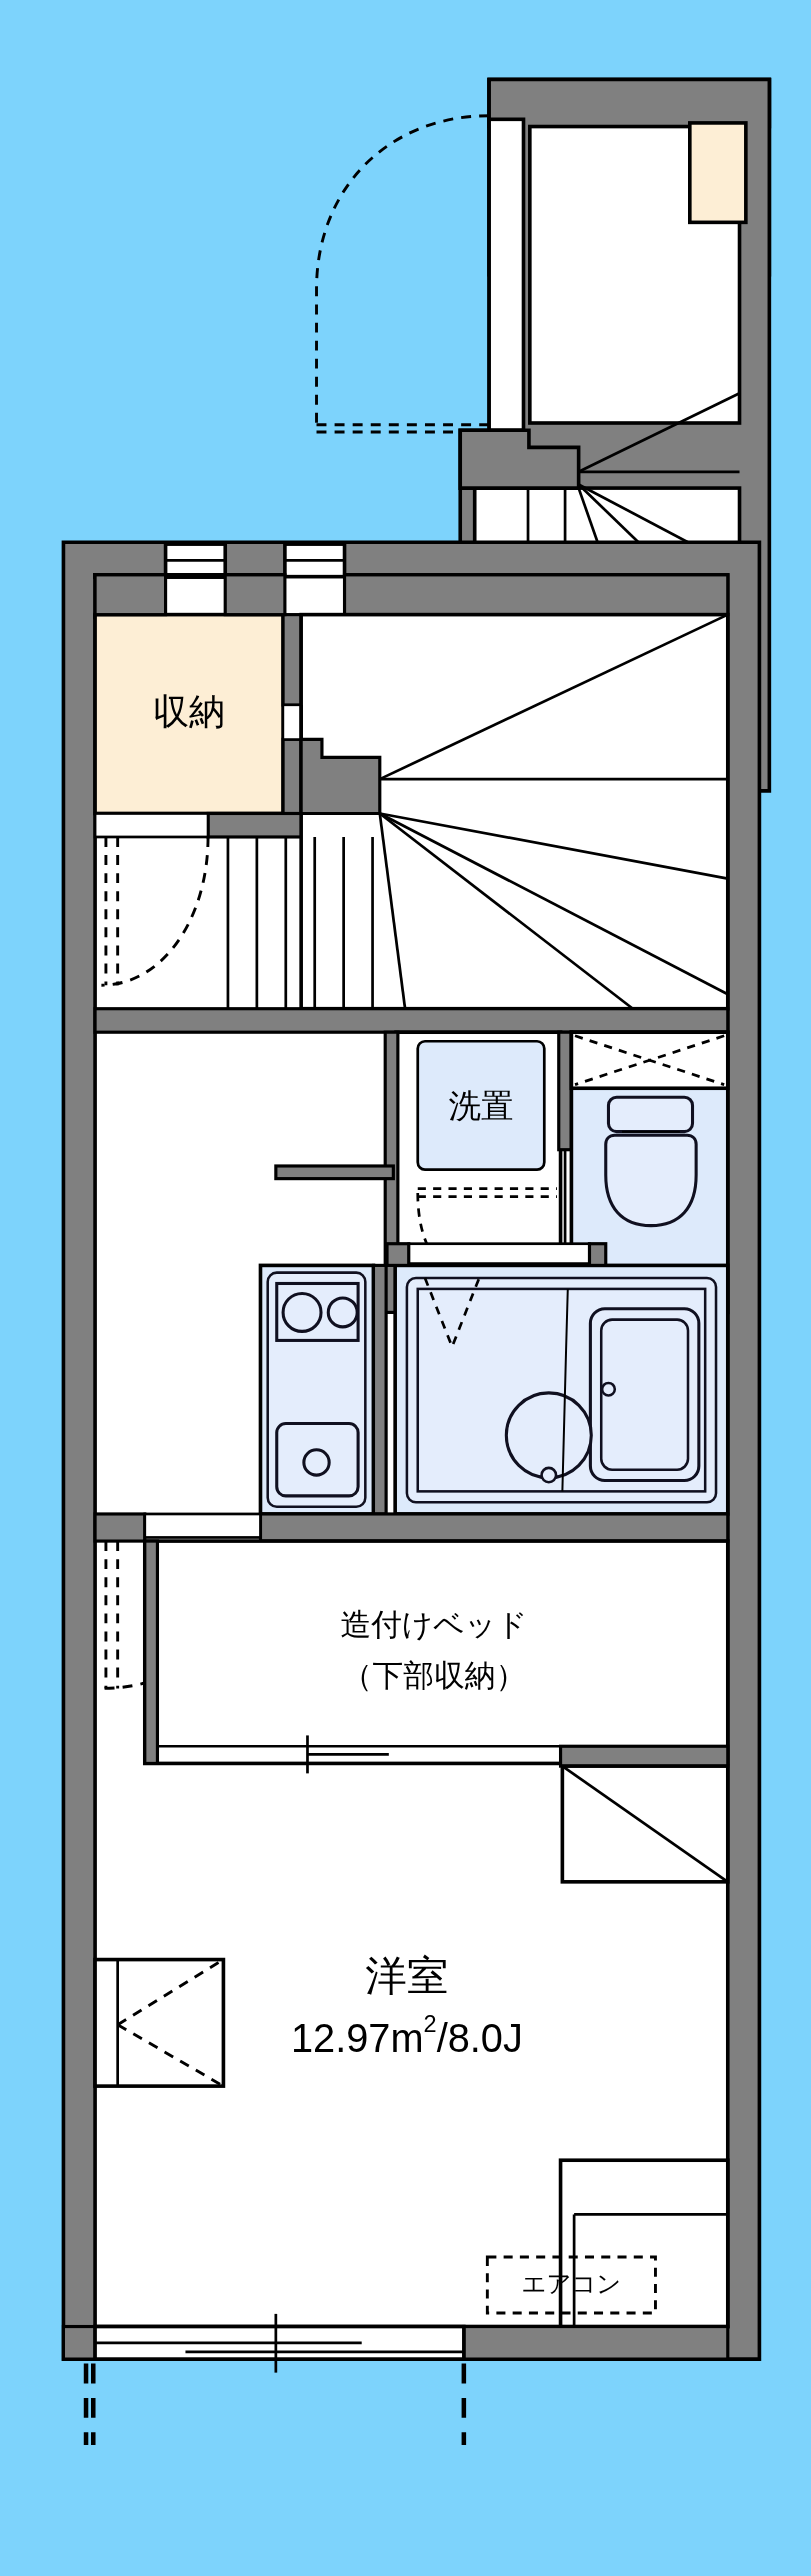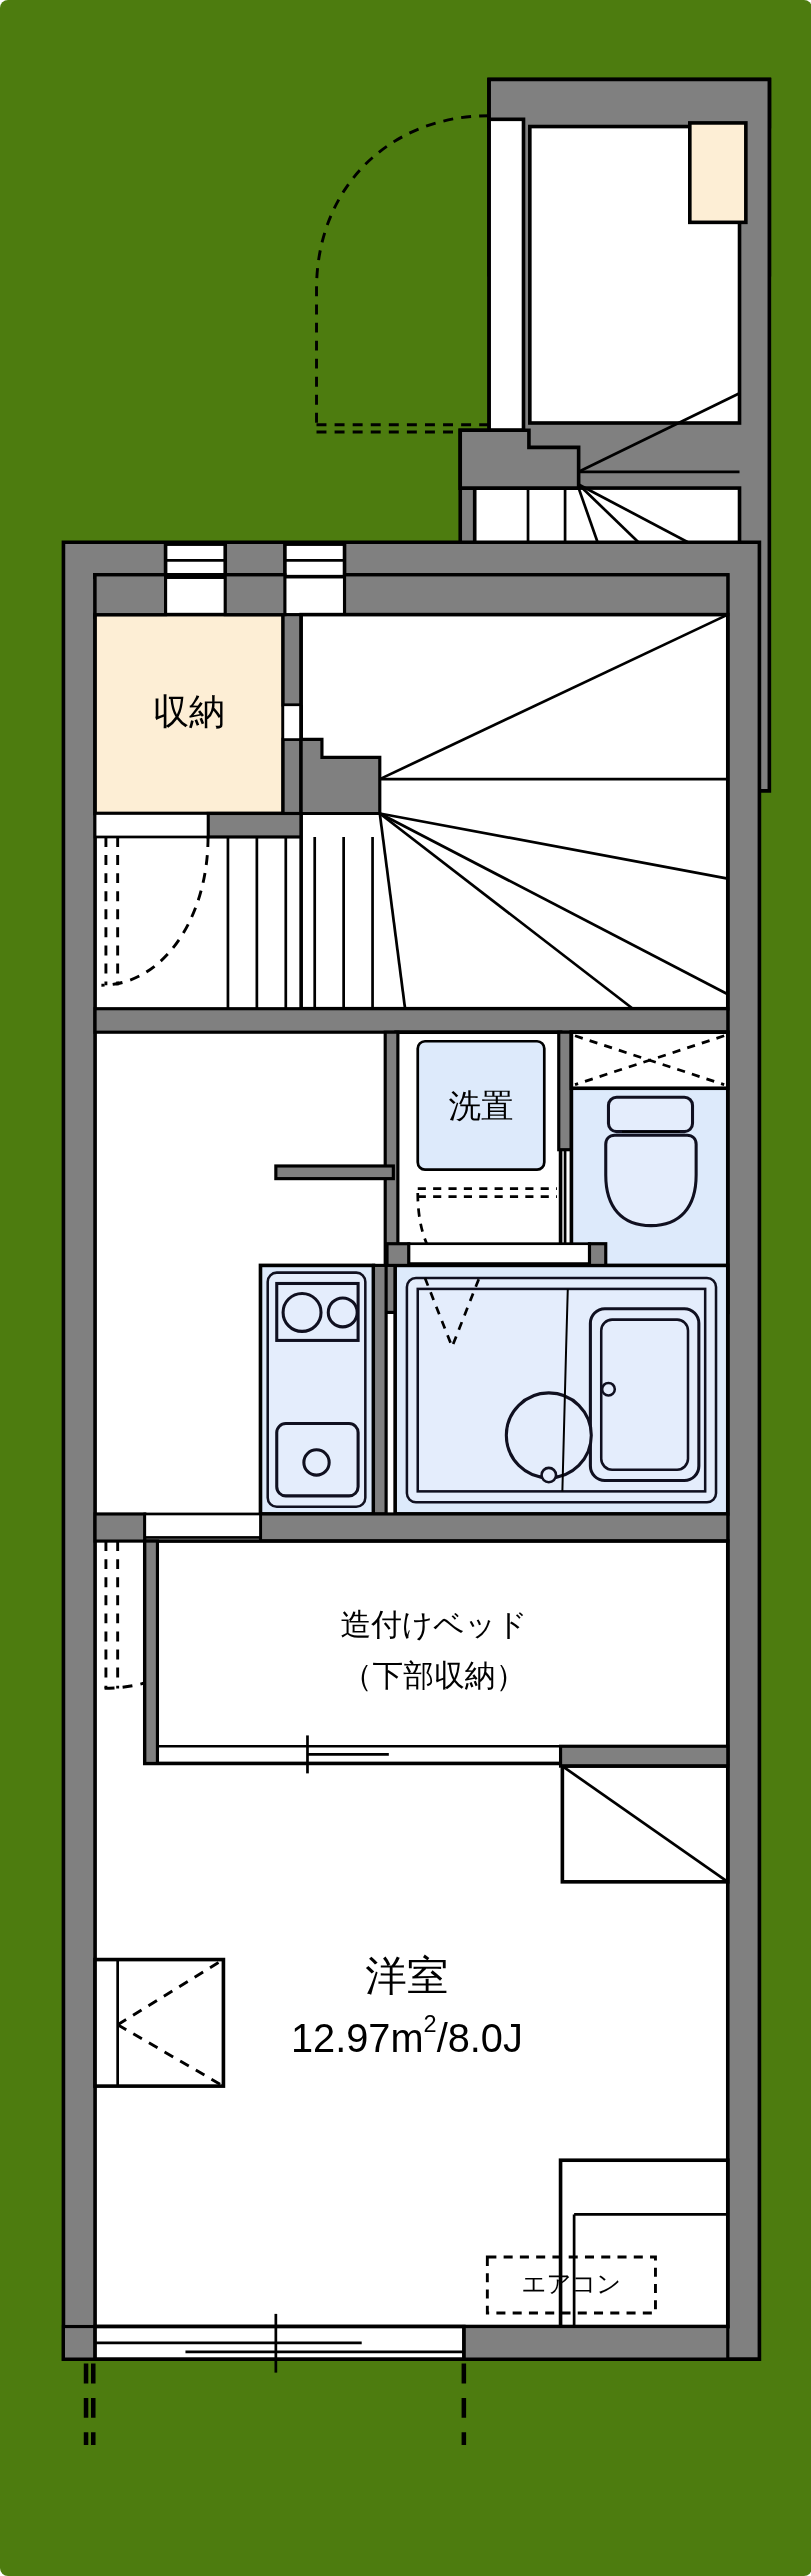--- a/index.html
+++ b/index.html
@@ -10,22 +10,21 @@
   body {
     width: 812px;
     height: 2576px;
     font-family: "Liberation Sans", "DejaVu Sans", sans-serif;
     overflow: hidden;
   }
   #plan-root {
     position: relative;
     width: 812px;
     height: 2576px;
-    background: #4d7c0f;
-    border-radius: 8px;
+    background: #7dd3fc;
   }
   svg#floorplan {
     display: block;
     width: 812px;
     height: 2576px;
   }
   .wall      { fill: #808080; stroke: #000000; stroke-width: 4; }
   .wall-thin { fill: #808080; stroke: #000000; stroke-width: 3.5; }
   .room-white{ fill: #ffffff; stroke: #000000; stroke-width: 4; }
   .storage   { fill: #fdeed5; stroke: #000000; stroke-width: 4; }

